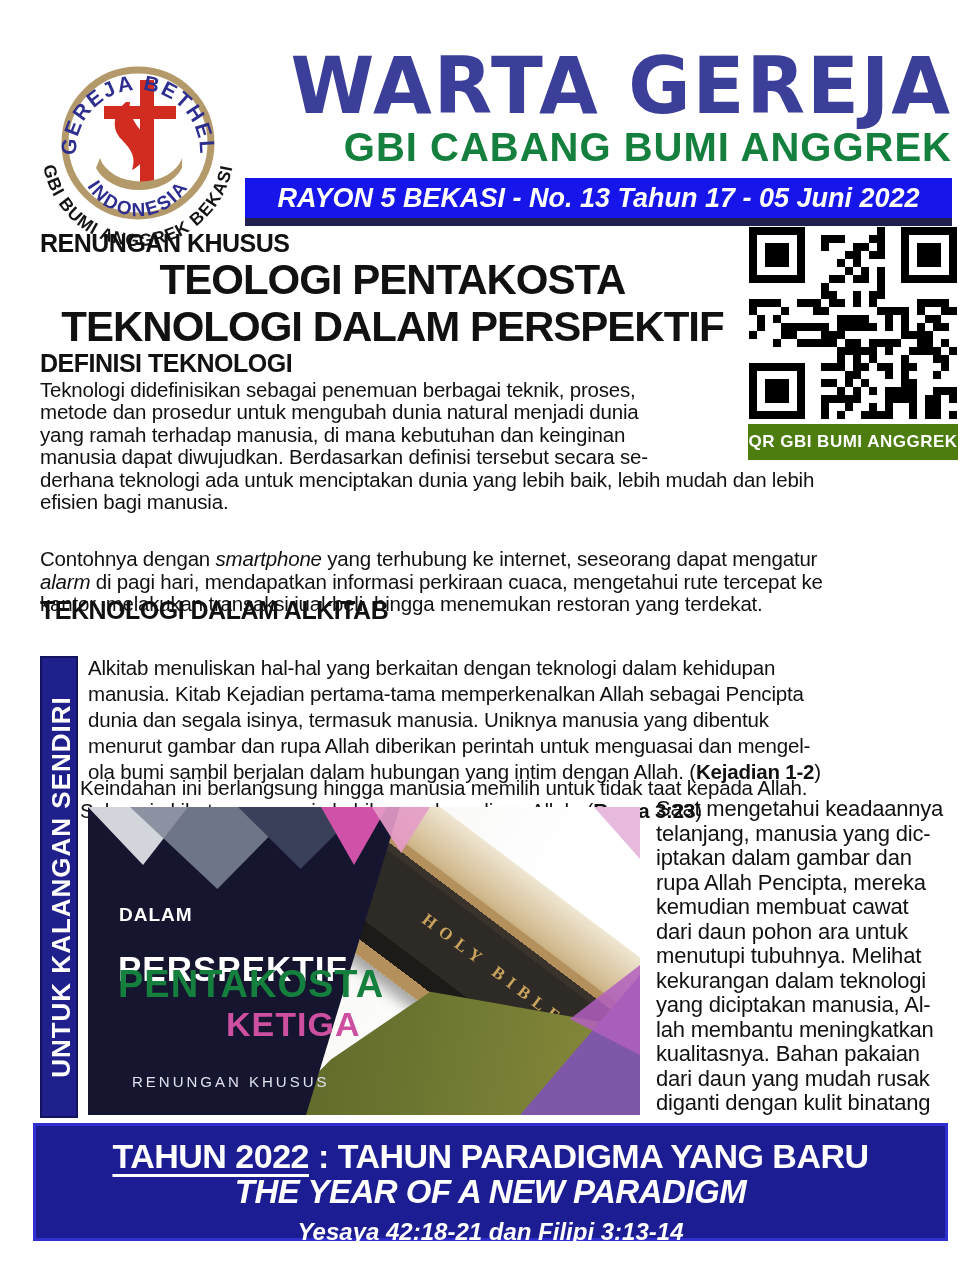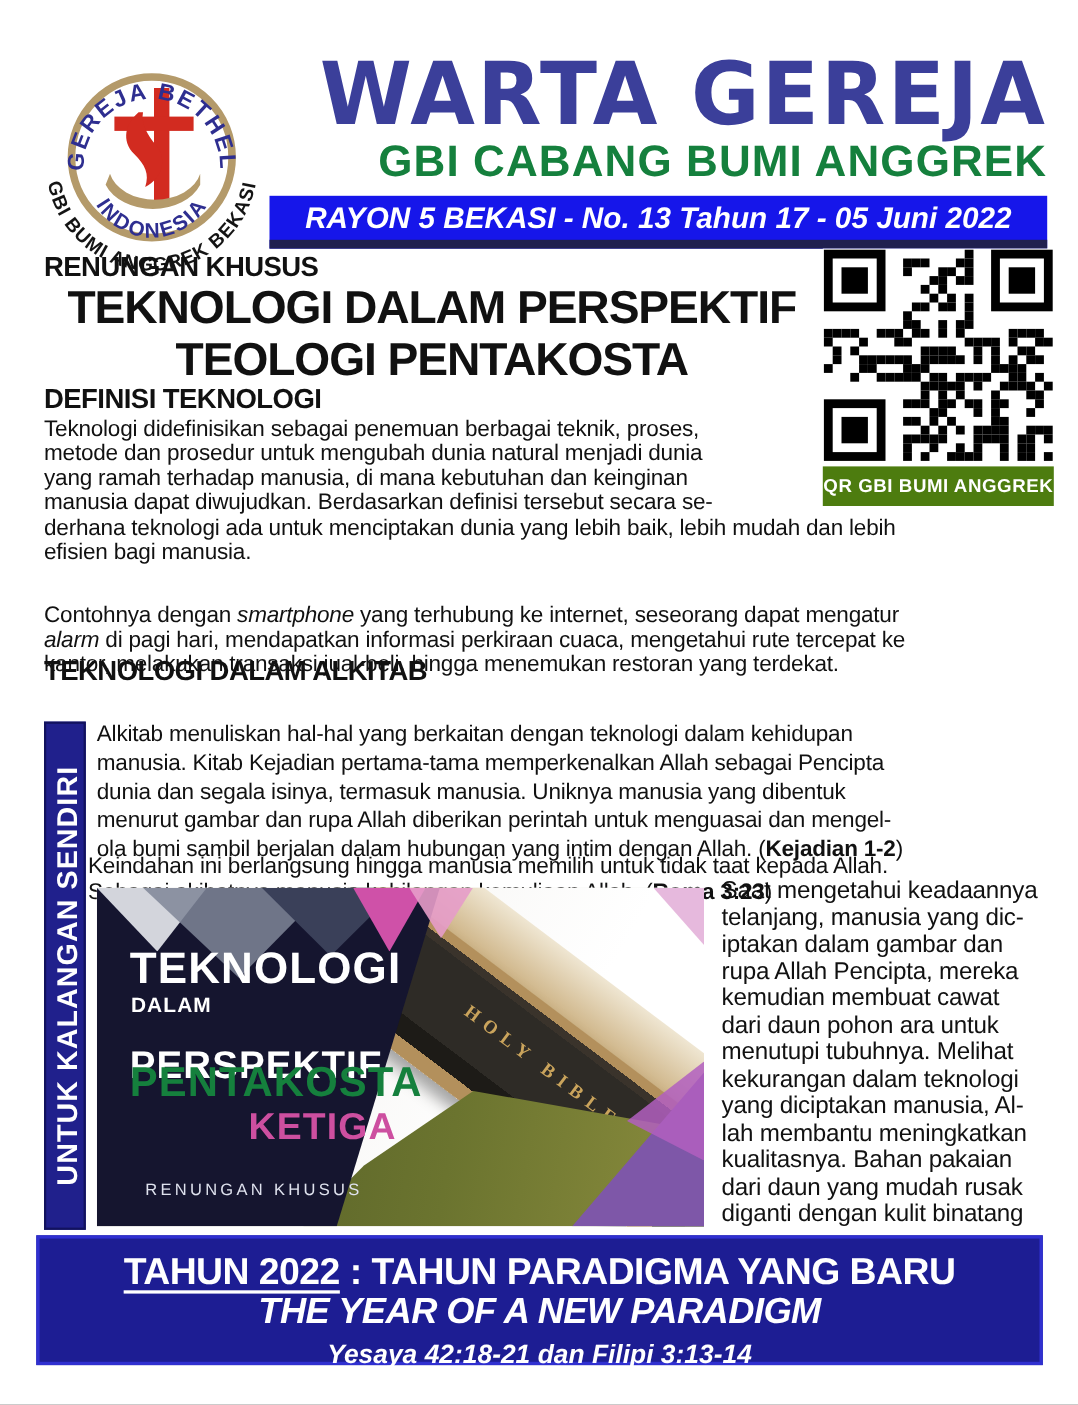--- a/index.html
+++ b/index.html
@@ -106,22 +106,22 @@
   </div>
 
   <div class="title-block">
     <div class="main-title">WARTA GEREJA</div>
     <div class="sub-title">GBI CABANG BUMI ANGGREK</div>
   </div>
   <div class="date-banner">RAYON 5 BEKASI - No. 13 Tahun 17 - 05 Juni 2022</div>
 
   <div class="kicker">RENUNGAN KHUSUS</div>
   <div class="art-title">
+    <span style="display:block">TEOLOGI PENTAKOSTA</span>
     <span style="display:block">TEKNOLOGI DALAM PERSPEKTIF</span>
-    <span style="display:block">TEOLOGI PENTAKOSTA</span>
   </div>
 
   <div class="qr-box">
     <svg id="qr-svg" width="210" height="195" viewBox="0 0 210 195">
         <g fill="#000">
           <rect x="129" y="1" width="8" height="8"></rect>
           <rect x="73" y="9" width="8" height="8"></rect>
           <rect x="81" y="9" width="8" height="8"></rect>
           <rect x="89" y="9" width="8" height="8"></rect>
           <rect x="121" y="9" width="8" height="8"></rect>
@@ -362,21 +362,20 @@
     <div class="grass"></div>
     <div class="tri t-pur1"></div>
     <div class="tri t-pur2"></div>
     <div class="tri t-pnk2"></div>
     <div class="navy"></div>
     <div class="tri t-white"></div>
     <div class="tri t-slate"></div>
     <div class="tri t-dark"></div>
     <div class="tri t-mag"></div>
     <div class="tri t-pink"></div>
-    <div class="cov-l1">TEKNOLOGI</div>
     <div class="cov-l2">DALAM</div>
     <div class="cov-l3">PERSPEKTIF</div>
     <div class="cov-l4">PENTAKOSTA</div>
     <div class="cov-l5">KETIGA</div>
     <div class="cov-foot">RENUNGAN KHUSUS</div>
   </div>
 
   <div class="body-txt rcol">Saat mengetahui keadaannya
 telanjang, manusia yang dic-
 iptakan dalam gambar dan

